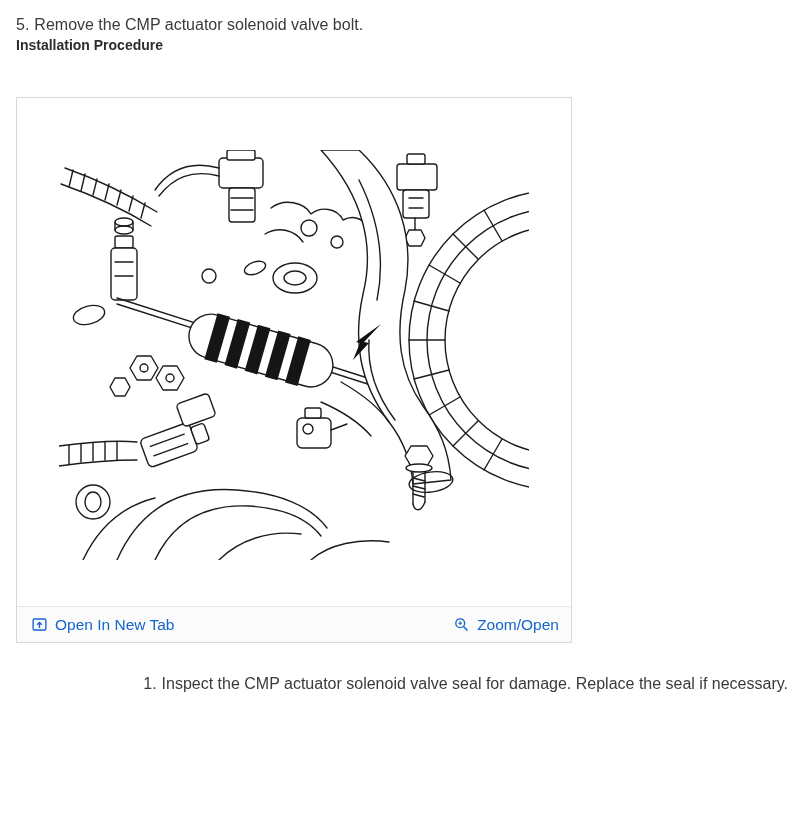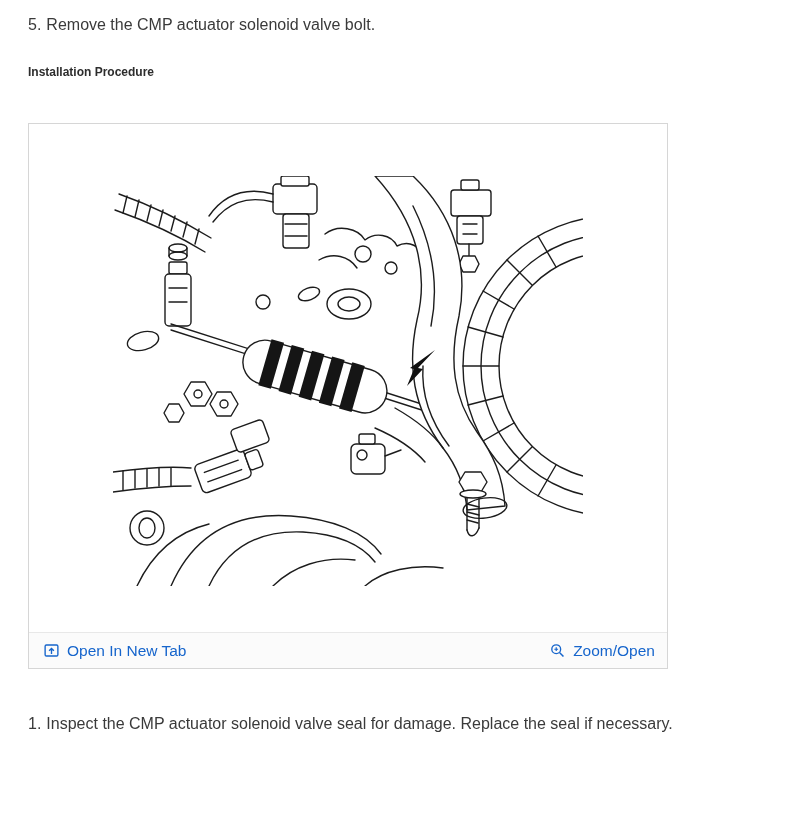--- a/index.html
+++ b/index.html
@@ -4,41 +4,40 @@
 <style>
   * { box-sizing: border-box; margin: 0; padding: 0; }
   html, body { background: #ffffff; }
   body {
     width: 804px;
     height: 819px;
     font-family: "Liberation Sans", sans-serif;
     color: var(--text-color, #3a3a3a);
     overflow: hidden;
   }
-  .page { padding: 12px 16px 0 28px; }
+  .page { padding: 12px 16px 0 16px; }
 
   .steps { list-style: none; }
   .step {
     font-size: 16px;
     line-height: 25px;
     color: var(--text-color, #3a3a3a);
     white-space: nowrap;
   }
   .step-num { margin-right: 5px; }
 
   .heading {
-    margin-top: 28px;
-    font-size: 12px;
+    font-size: 14px;
     font-weight: 700;
     color: var(--heading-color, #2d2d2d);
   }
 
   .figure {
     margin-top: 44px;
-    width: 640px;
+    width: 556px;
     border: 1px solid var(--figure-border-color, #d6d6d6);
     background: #ffffff;
   }
   .figure-canvas {
     height: 508px;
     display: flex;
     align-items: flex-start;
     justify-content: center;
     padding-top: 52px;
     overflow: hidden;
@@ -57,21 +56,21 @@
     display: inline-flex;
     align-items: center;
     gap: 7px;
     color: var(--link-color, #1665cc);
     font-size: 15.5px;
     text-decoration: none;
     cursor: pointer;
   }
   .link svg { display: block; }
 
-  .steps-bottom { margin-top: 42px; }
+  .steps-bottom { margin-top: 28px; text-align: right; }
 
   .diagram-svg { display: block; }
 </style>
 </head>
 <body>
 
 <main class="page">
 
   <div class="steps">
     <div class="step">

